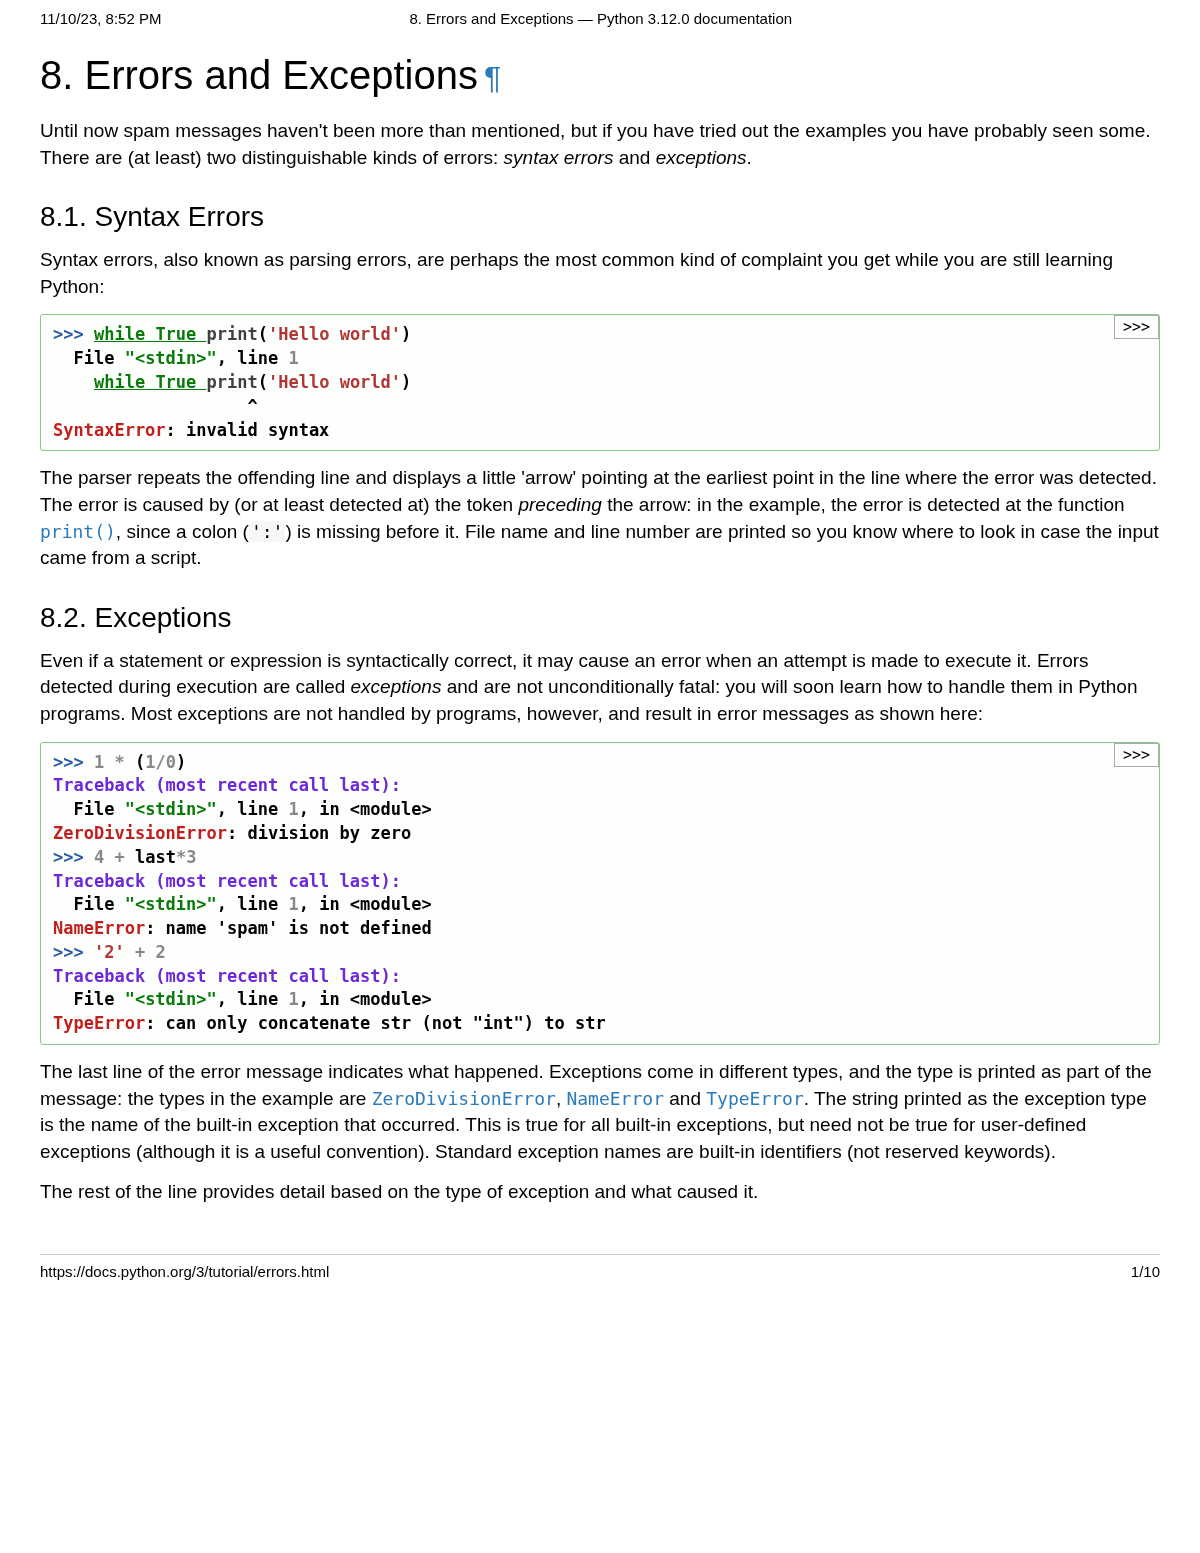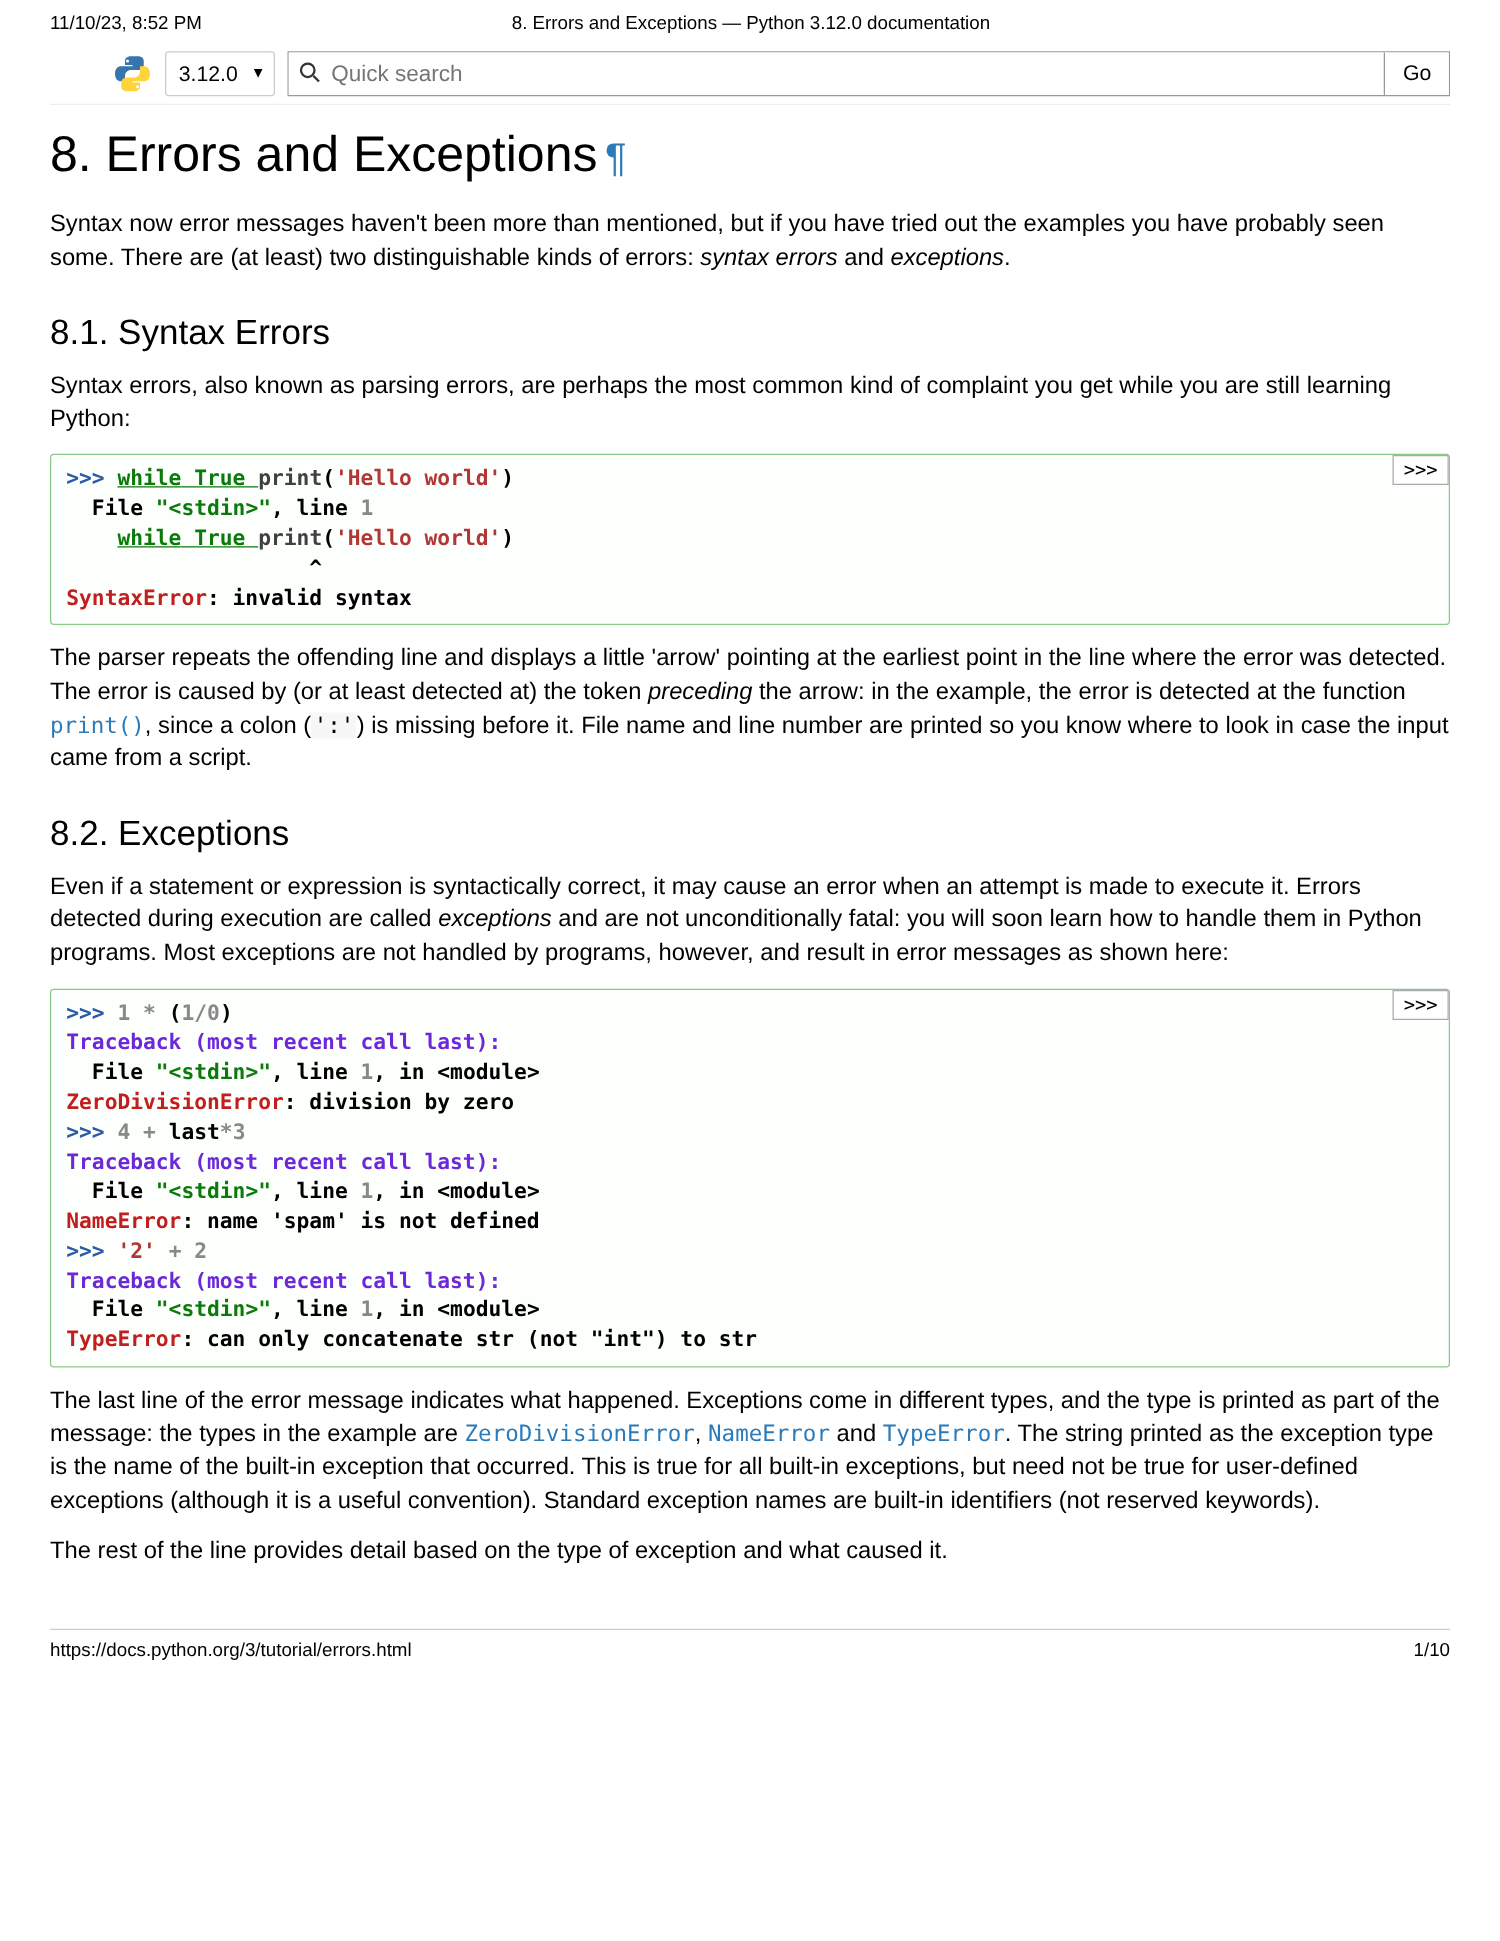--- a/index.html
+++ b/index.html
@@ -166,46 +166,27 @@
 <body>
 
 <div class="page">
 
   <div class="print-header">
     <span>11/10/23, 8:52 PM</span>
     <span>8. Errors and Exceptions — Python 3.12.0 documentation</span>
     <span style="width:120px"></span>
   </div>
 
-  <div class="toolbar">
-    <svg class="logo" viewBox="0 0 32 32">
-      <path fill="#3776ab" d="M15 2c-4 0-5 2-5 4v3h6v1H7c-3 0-5 2-5 6s2 6 5 6h3v-4c0-3 2-5 5-5h6c2 0 4-2 4-4V6c0-2-1-4-5-4h-5zm-3 2.5a1.2 1.2 0 110 2.4 1.2 1.2 0 010-2.4z"></path>
-      <path fill="#ffd43b" d="M17 30c4 0 5-2 5-4v-3h-6v-1h9c3 0 5-2 5-6s-2-6-5-6h-3v4c0 3-2 5-5 5h-6c-2 0-4 2-4 4v3c0 2 1 4 5 4h5zm3-2.5a1.2 1.2 0 110-2.4 1.2 1.2 0 010 2.4z"></path>
-    </svg>
-    <span class="select-wrap">
-      <select class="version-select">
-        <option>3.12.0</option>
-      </select>
-    </span>
-    <div class="search-wrap" style="position:relative">
-      <svg class="search-icon" viewBox="0 0 20 20">
-        <circle cx="8" cy="8" r="6" fill="none" stroke="#333" stroke-width="2"></circle>
-        <line x1="13" y1="13" x2="18" y2="18" stroke="#333" stroke-width="2"></line>
-      </svg>
-      <input class="search-input" placeholder="Quick search" style="">
-      <button class="go-btn">Go</button>
-    </div>
-  </div>
 
   <h1>
     <span>8. Errors and Exceptions</span><a class="headerlink">¶</a>
   </h1>
 
   <p>
-    <span>Syntax now error messages haven't been more than mentioned, but if you have tried out the examples you have probably seen some. There are (at least) two distinguishable kinds of errors: </span><em>syntax errors</em><span> and </span><em>exceptions</em><span>.</span>
+    <span>Until now spam messages haven't been more than mentioned, but if you have tried out the examples you have probably seen some. There are (at least) two distinguishable kinds of errors: </span><em>syntax errors</em><span> and </span><em>exceptions</em><span>.</span>
   </p>
 
   <h2>8.1. Syntax Errors</h2>
 
   <p>Syntax errors, also known as parsing errors, are perhaps the most common kind of complaint you get while you are still learning Python:</p>
 
   <div class="highlight-container">
     <button class="copy-btn">&gt;&gt;&gt;</button>
 <pre><span class="gp">&gt;&gt;&gt; </span><span class="kw">while</span><span class="kw"> True </span><span class="func">print</span><span>(</span><span class="str">'Hello world'</span><span>)</span>
 <span>  File </span><span class="stdin">"&lt;stdin&gt;"</span><span>, line </span><span class="num">1</span>

